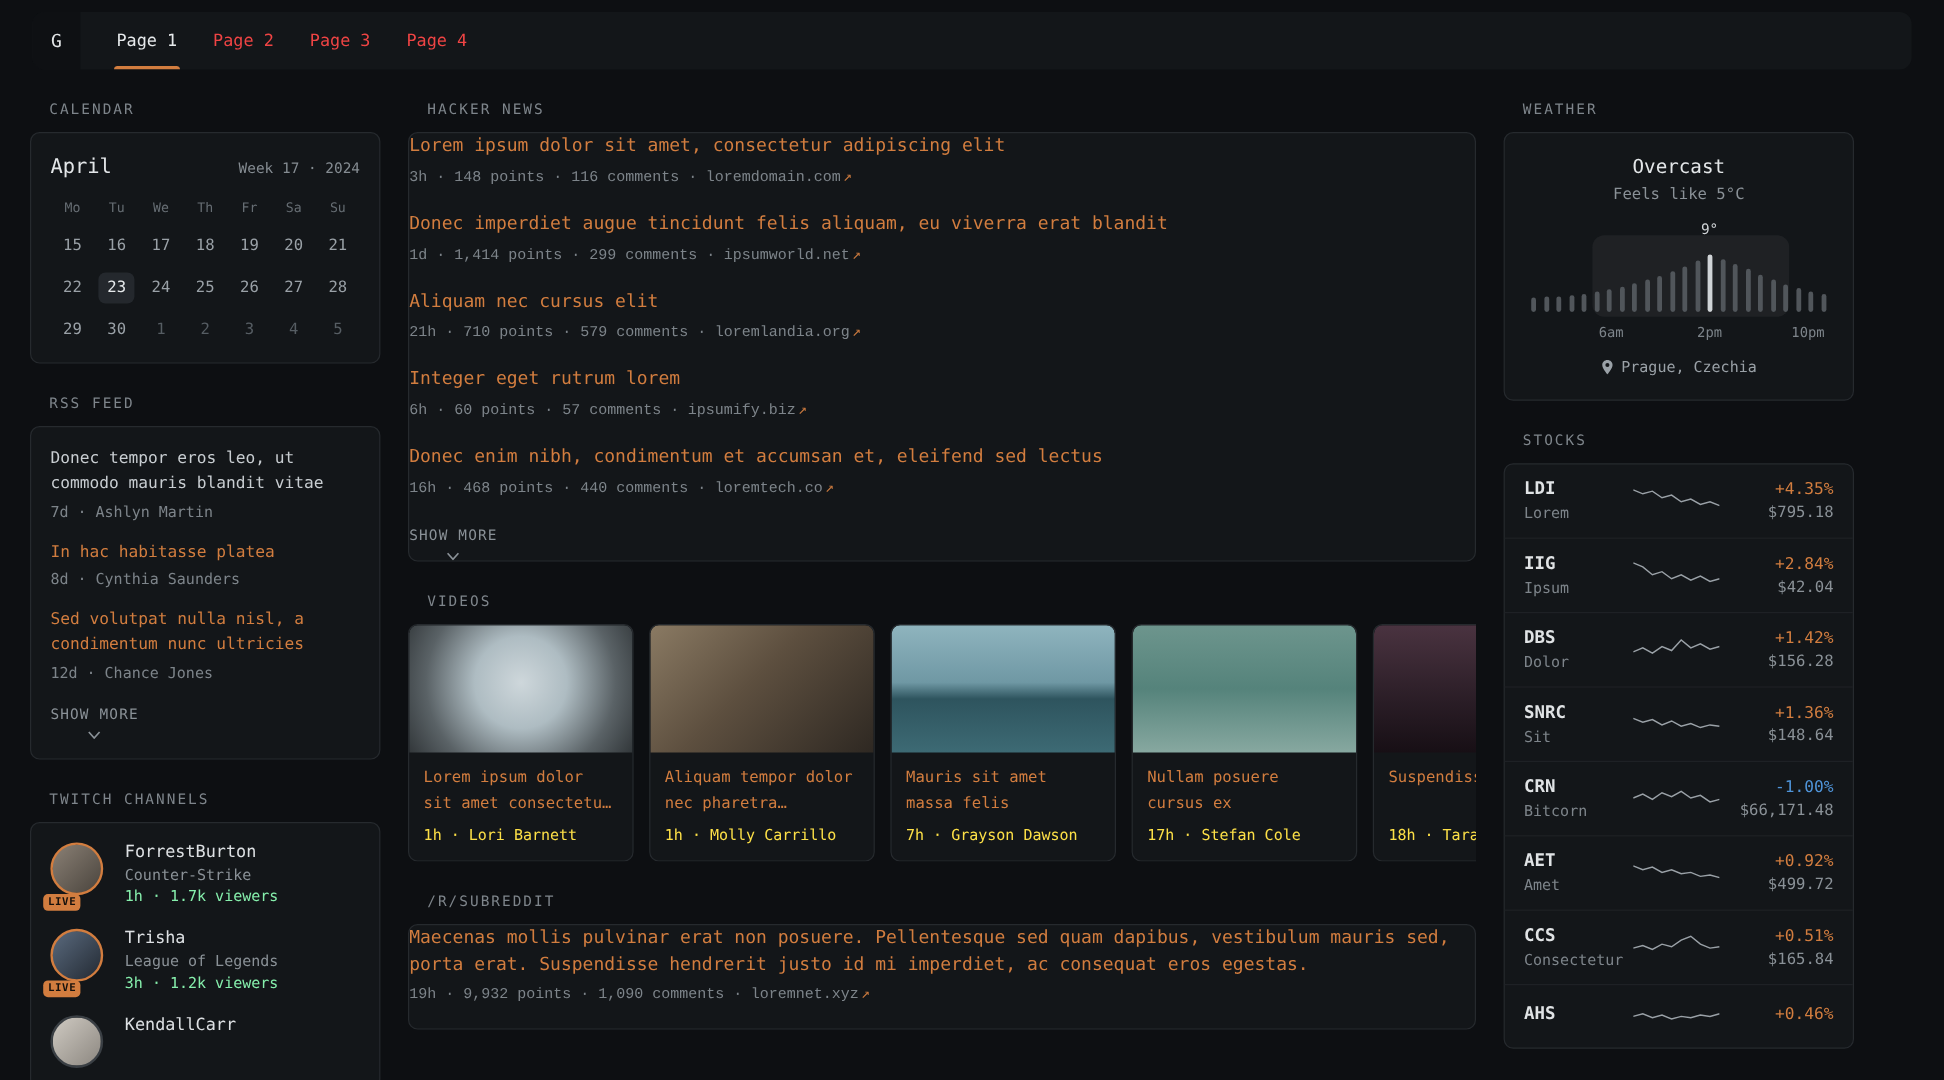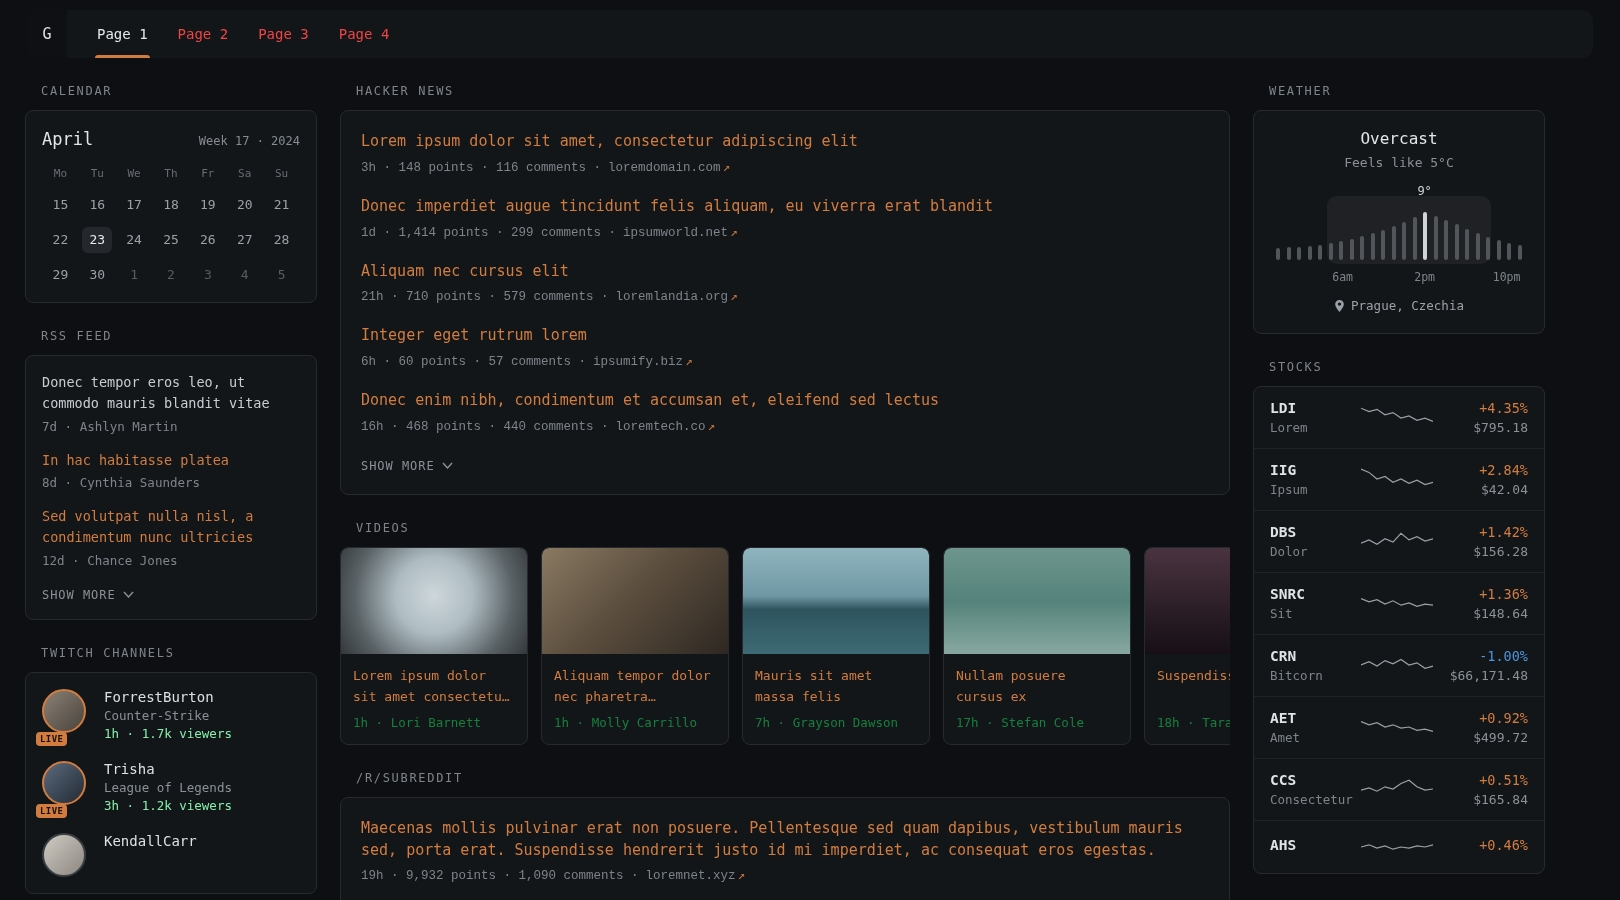--- a/index.html
+++ b/index.html
@@ -31,57 +31,57 @@
   .cal-cell { font-size: 13px; color: #9aa1a7; height: 26px; line-height: 26px; }
   .cal-cell.selected { background: #24282d; border-radius: 6px; color: #e6e9eb; width: 30px; margin: 0 auto; }
   .cal-cell.dim { color: #565d63; }
 
   
   .rss-card { padding: 16px; }
   .rss-item { margin-bottom: 16px; }
   .rss-title { font-size: 13.5px; line-height: 1.58; color: #d27d3f; cursor: pointer; }
   .rss-item.visited .rss-title { color: #c8cdd1; }
   .item-meta { font-size: 12.5px; color: #7d848a; margin-top: 4px; }
-  .show-more { display: inline-flex; align-items: center; gap: 7px; font-size: 12px; letter-spacing: 0.08em; color: #8a9197; cursor: pointer; margin-top: 4px; }
+  .show-more { display: inline-flex; align-items: center; gap: 7px; font-size: 12px; letter-spacing: 0.08em; color: #8a9197; cursor: pointer; margin-top: 4px; flex-direction: column; }
   .chev { width: 11px; height: 7px; }
 
   
   .twitch-card { padding: 16px; }
   .channel { display: flex; gap: 14px; margin-bottom: 20px; cursor: pointer; }
   .channel:last-child { margin-bottom: 0; }
   .avatar-wrap { position: relative; width: 48px; flex-shrink: 0; }
   .avatar { width: 44px; height: 44px; border-radius: 50%; border: 2px solid #d27d3f; }
   .avatar.offline { border-color: #3a3f44; }
   .avatar.a0 { background: linear-gradient(135deg, #8a8075, #4a443d); }
   .avatar.a1 { background: linear-gradient(135deg, #5a6a7e, #232a33); }
   .avatar.a2 { background: linear-gradient(135deg, #cfcac2, #8c8780); }
   .live-badge { position: absolute; bottom: -5px; left: -6px; background: #d27d3f; color: #14100c; font-size: 9px; font-weight: bold; letter-spacing: 0.05em; padding: 2px 4px; border-radius: 4px; }
   .ch-name { font-size: 14px; color: #dde0e3; }
   .ch-game { font-size: 12.5px; color: #8a9197; margin-top: 3px; }
   .ch-meta { font-size: 12.5px; color: #86efac; margin-top: 3px; }
 
   
-  .hn-card { padding: 20px; }
+  .hn-card { }
   .hn-item { margin-bottom: 21px; }
   .hn-title { font-size: 15px; line-height: 1.45; color: #d27d3f; cursor: pointer; }
   .hn-meta { font-size: 12.5px; color: #7d848a; margin-top: 6px; font-family: Liberation Mono, monospace; }
   .domain { cursor: pointer; margin-left: 7px; }
   .ext { color: #c4763d; margin-left: 2px; }
 
   
   .videos-row { display: flex; gap: 13px; overflow: hidden; }
   .video-card { width: 188px; flex-shrink: 0; overflow: hidden; cursor: pointer; }
   .thumb { height: 106px; border-radius: 7px 7px 0 0; }
   .thumb.t0 { background: radial-gradient(circle at 50% 45%, #ced7db 0%, #aebcc2 35%, #5a6266 72%, #32373a 100%); }
   .thumb.t1 { background: linear-gradient(135deg, #8a7a63 0%, #5d4f3f 45%, #2e2822 100%); }
   .thumb.t2 { background: linear-gradient(180deg, #8fb4be 0%, #6f98a4 45%, #2e545e 58%, #3d6a74 100%); }
   .thumb.t3 { background: linear-gradient(180deg, #6d958d 0%, #55837b 50%, #87a8a0 100%); }
   .thumb.t4 { background: linear-gradient(180deg, #4a3340 0%, #2a1d26 60%, #170f15 100%); }
   .video-title { padding: 12px 12px 0; font-size: 13px; line-height: 1.6; color: #d27d3f; min-height: 54px; }
-  .video-meta { padding: 7px 12px 14px; font-size: 12.5px; color: #15803d; }
+  .video-meta { padding: 7px 12px 14px; font-size: 12.5px; color: #fde047; }
 
   
   .weather-card { padding: 18px 16px 16px; text-align: center; }
   .w-cond { font-size: 16px; color: #e3e6e8; }
   .w-feels { font-size: 13px; color: #8a9197; margin-top: 7px; }
   .w-chart { position: relative; margin: 14px 6px 0; height: 76px; }
   .w-temp-label { position: absolute; top: 0; transform: translateX(-50%); font-size: 12px; color: #d0d4d7; }
   .w-bars { position: absolute; left: 0; right: 0; bottom: 0; height: 56px; display: flex; align-items: flex-end; justify-content: space-between; }
   .daylight { position: absolute; top: -8px; bottom: -4px; background: rgba(255,255,255,0.05); border-radius: 10px; }
   .wbar { position: relative; width: 4px; border-radius: 2px; background: #51565b; }

